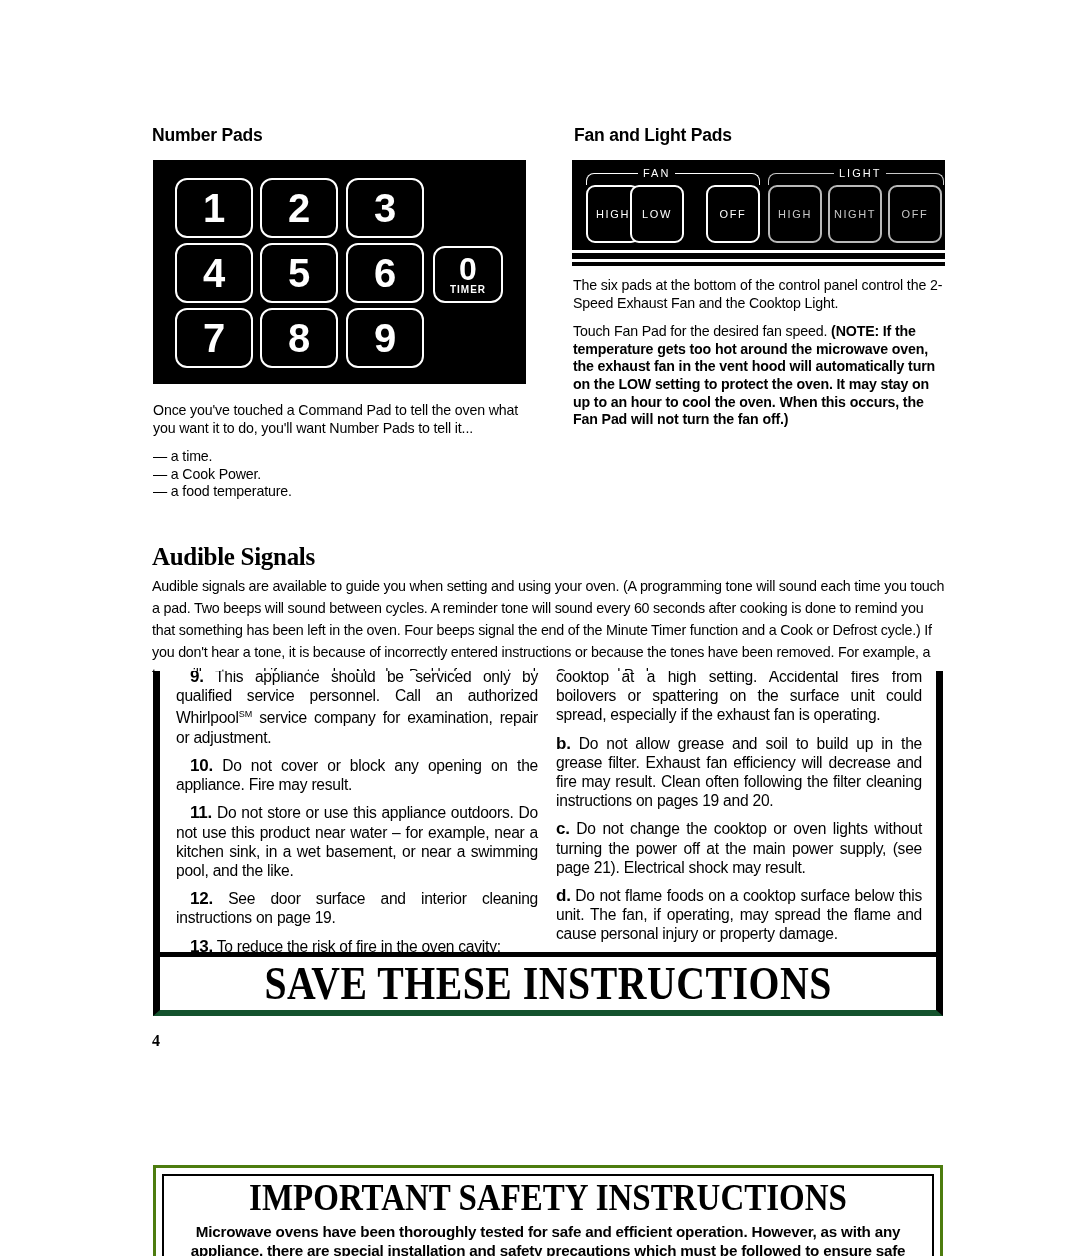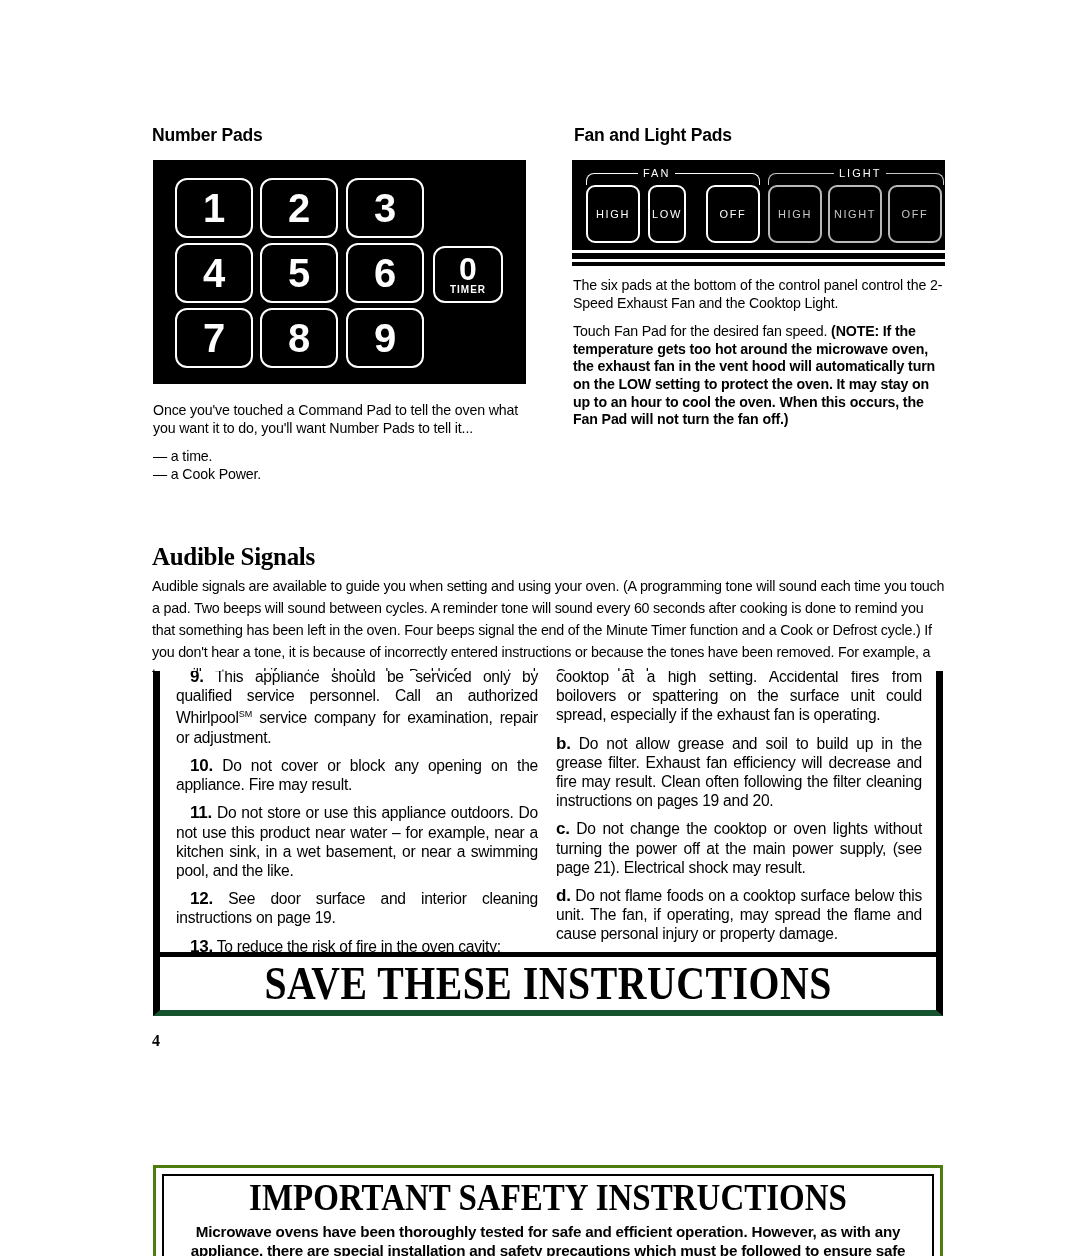--- a/index.html
+++ b/index.html
@@ -386,32 +386,33 @@
     </div>
     <div class="numkey" style="left:193px;top:148px;width:78px;height:60px;">
       <span class="digit">9</span>
     </div>
   </div>
 
   <div id="numpad-caption" class="body-txt">
     <p class="para">Once you've touched a Command Pad to tell the oven what you want it to do, you'll want Number Pads to tell it...</p>
     <p class="dashline">— a time.</p>
     <p class="dashline">— a Cook Power.</p>
+    <p class="dashline">— a food temperature.</p>
   </div>
 
   <div id="fanlight-heading" class="h-sans-bold">Fan and Light Pads</div>
 
   <div id="fanlight-panel">
 
     <div class="group-bracket" style="left:14px;width:174px;"></div>
     <div class="group-label" style="left:66px;">FAN</div>
     <div class="fkey" style="left:14px;width:54px;">
       <span>HIGH</span>
     </div>
-    <div class="fkey" style="left:76px;width:38px;">
+    <div class="fkey" style="left:58px;width:54px;">
       <span>LOW</span>
     </div>
     <div class="fkey" style="left:134px;width:54px;">
       <span>OFF</span>
     </div>
 
     <div class="group-bracket" style="left:196px;width:176px;border-color:#c9c9c9;"></div>
     <div class="group-label" style="left:262px;">LIGHT</div>
     <div class="fkey dim" style="left:196px;width:54px;">
       <span>HIGH</span>

